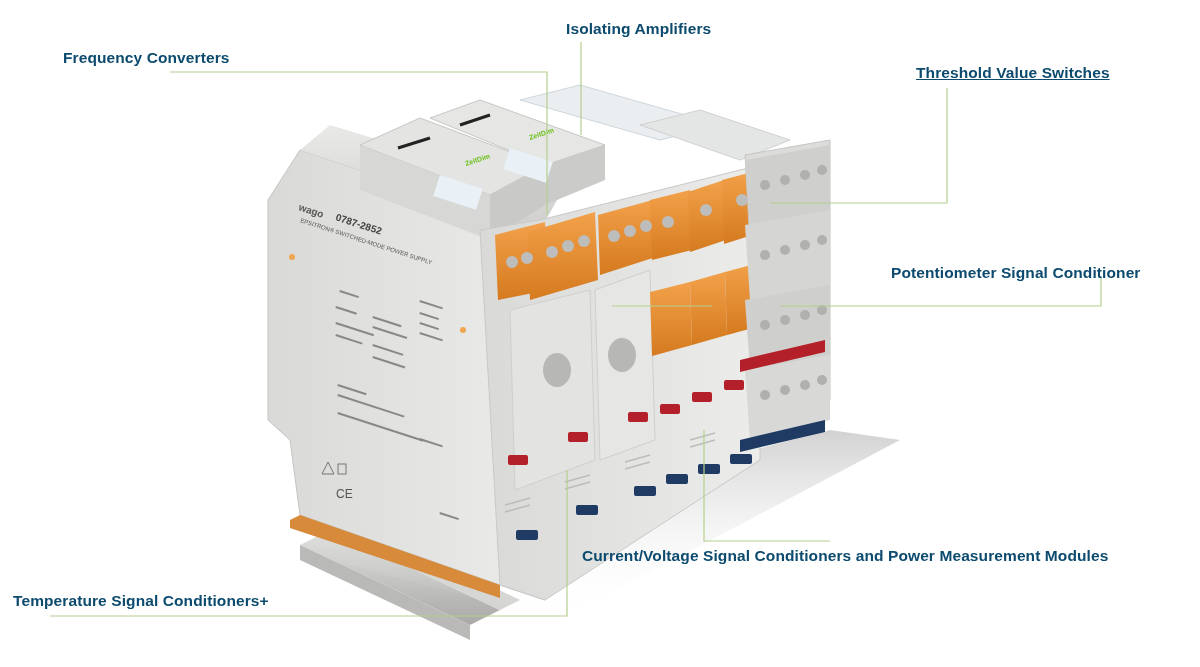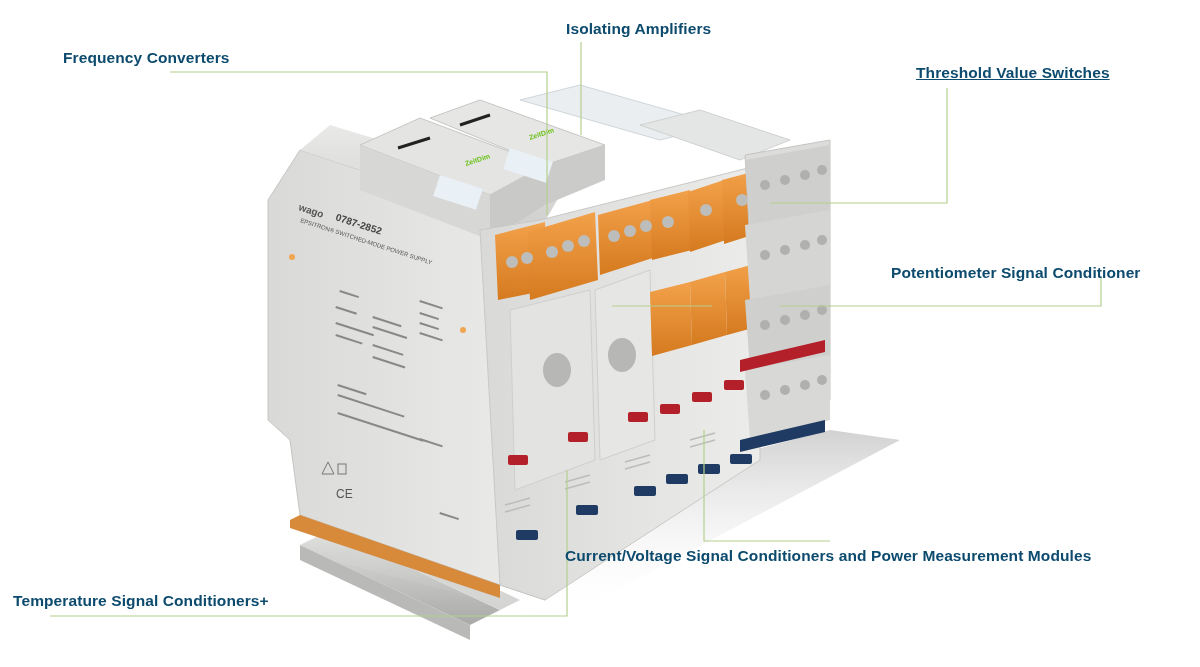--- a/index.html
+++ b/index.html
@@ -192,15 +192,15 @@
       <polyline points="612,306 712,306"></polyline>
       <polyline points="704,430 704,541 830,541"></polyline>
       <polyline points="50,616 567,616 567,470"></polyline>
     </g>
   </svg>
 
   <div class="label" style="left:63px; top:49px;">Frequency Converters</div>
   <div class="label" style="left:566px; top:20px;">Isolating Amplifiers</div>
   <div class="label" style="left:916px; top:64px;text-decoration:underline;">Threshold Value Switches</div>
   <div class="label" style="left:863px; top:264px;margin-left:28px;">Potentiometer Signal Conditioner</div>
-  <div class="label" style="left:565px; top:547px;">Current/Voltage Signal Conditioners and Power Measurement Modules</div>
+  <div class="label" style="left:582px; top:547px;">Current/Voltage Signal Conditioners and Power Measurement Modules</div>
   <div class="label" style="left:13px; top:592px;text-align:center;">Temperature Signal Conditioners+</div>
 </div>
 
 </body></html>

